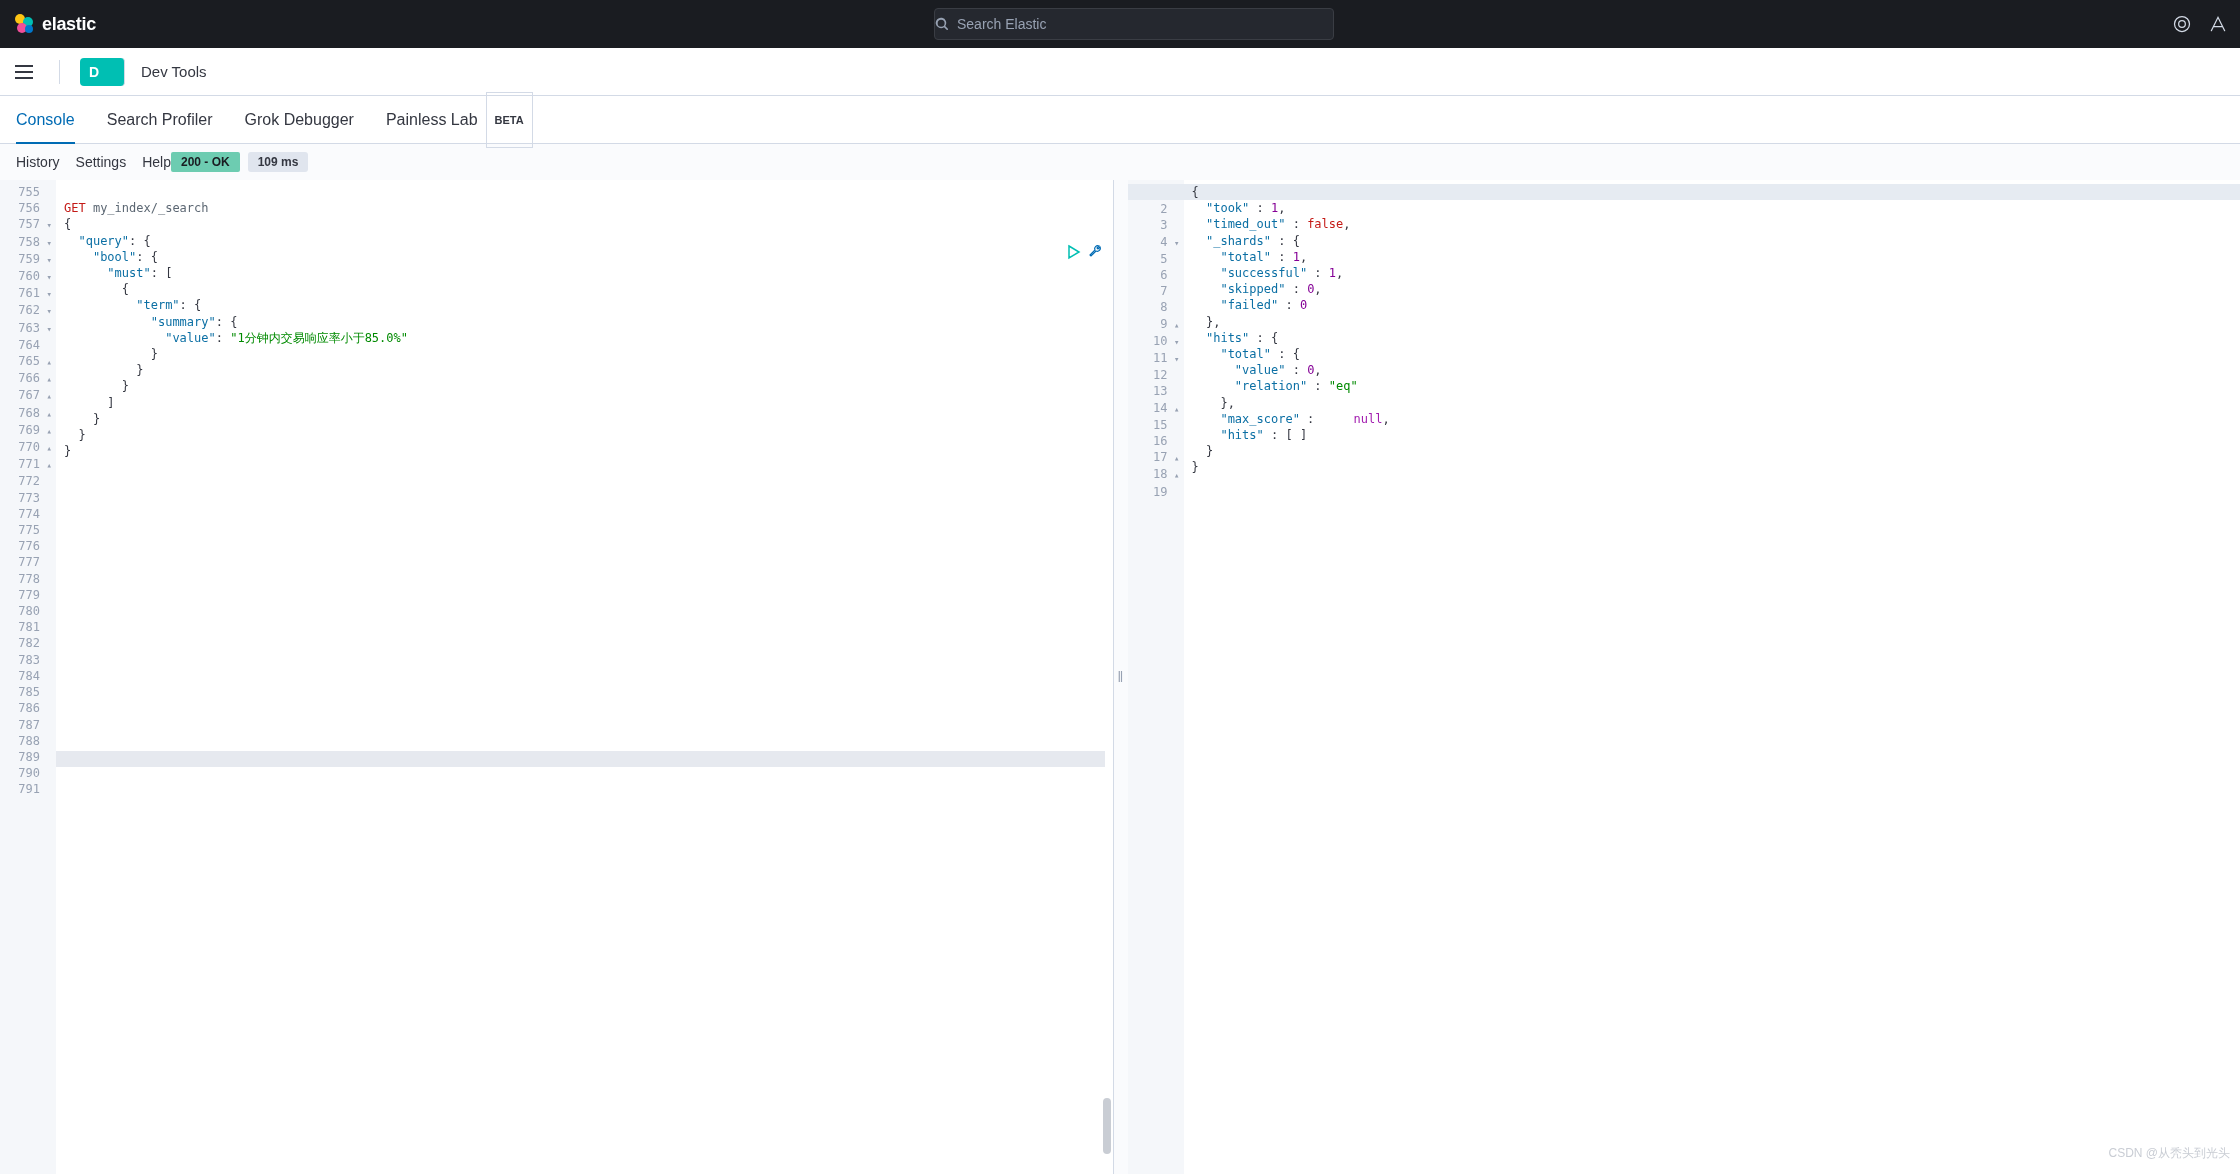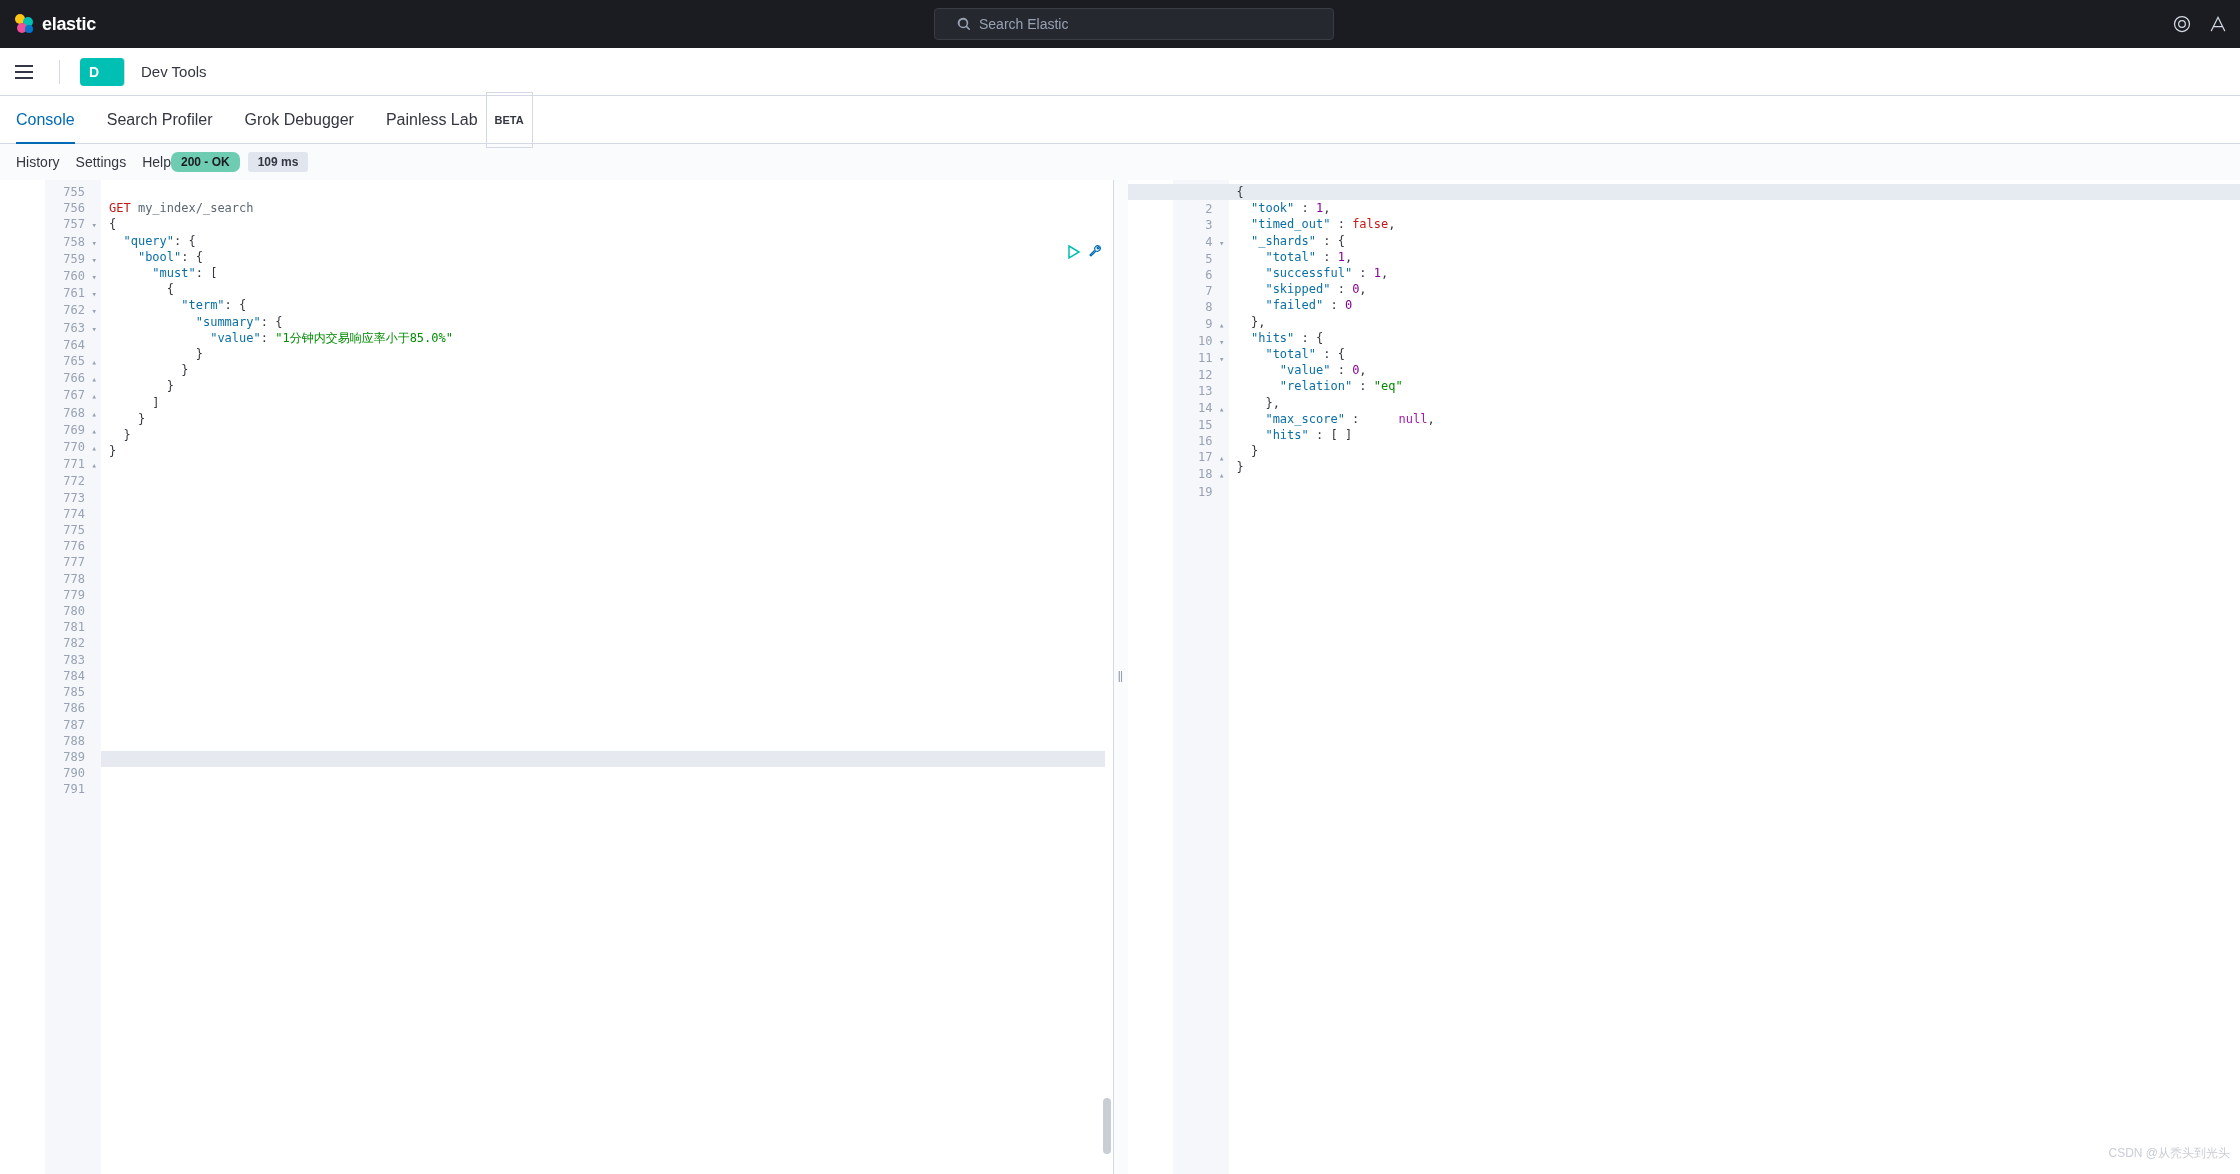--- a/index.html
+++ b/index.html
@@ -5,21 +5,21 @@
 * { margin: 0; padding: 0; box-sizing: border-box; }
 body { font-family: -apple-system, BlinkMacSystemFont, "Segoe UI", Helvetica, Arial, sans-serif; background: #fff; color: #343741; overflow: hidden; }
 
 
 .top-header { background: #1a1c21; height: 48px; display: flex; align-items: center; padding: 0 12px; justify-content: space-between; }
 .header-left { display: flex; align-items: flex-start; gap: 8px; }
 .elastic-logo { display: flex; align-items: center; gap: 6px; cursor: pointer; }
 .logo-cluster { width: 24px; height: 24px; position: relative; }
 .logo-text { color: #fff; font-size: 18px; font-weight: 600; letter-spacing: -0.3px; }
 .search-wrap { flex: 1; display: flex; justify-content: center; }
-.search-box { width: 400px; height: 32px; background: #25282f; border: 1px solid #3a3d44; border-radius: 4px; display: flex; align-items: center; padding: 0 22px; gap: 8px; cursor: text; }
+.search-box { width: 400px; height: 32px; background: #25282f; border: 1px solid #3a3d44; border-radius: 4px; display: flex; align-items: center; padding: 0 0; gap: 8px; cursor: text; }
 .search-box svg { width: 14px; height: 14px; fill: #98a2b3; }
 .search-ph { color: #98a2b3; font-size: 14px; }
 .header-right { display: flex; align-items: center; gap: 16px; }
 .header-icon { width: 20px; height: 20px; cursor: pointer; display: flex; align-items: center; justify-content: center; }
 .header-icon svg { stroke: #d3dae6; fill: none; stroke-width: 1.5; }
 
 
 .crumb-bar { height: 48px; border-bottom: 1px solid #d3dae6; display: flex; align-items: center; padding: 0 12px; gap: 16px; }
 .hamburger { width: 24px; height: 24px; cursor: pointer; display: flex; flex-direction: column; justify-content: center; gap: 4px; padding: 0 3px; border-right: 1px solid #d3dae6; padding-right: 20px; margin-right: 4px; box-sizing: content-box;}
 .hamburger span { height: 2px; background: #343741; width: 18px; }
@@ -31,27 +31,27 @@
 .tab { font-size: 16px; color: #343741; cursor: pointer; height: 100%; display: flex; align-items: center; position: relative; }
 .tab.active { color: #006bb4; font-weight: 500; }
 .tab.active::after { content: ''; position: absolute; bottom: -1px; left: 0; right: 0; height: 2px; background: #006bb4; }
 .beta-badge { font-size: 11px; font-weight: 600; padding: 21px 8px; border: 1px solid #d3dae6; border-radius: 0; margin-left: 8px; color: #343741; }
 
 
 .toolbar { height: 36px; display: flex; align-items: center; justify-content: flex-start; padding: 0 16px; background: #fafbfd; }
 .toolbar-left { display: flex; gap: 16px; }
 .toolbar-link { font-size: 14px; color: #343741; cursor: pointer; }
 .toolbar-right { display: flex; gap: 8px; align-items: center;}
-.status-ok { background: #6dccb1; color: #1a1c21; font-size: 12px; font-weight: 600; padding: 3px 10px; border-radius: 7px; }
+.status-ok { background: #6dccb1; color: #1a1c21; font-size: 12px; font-weight: 600; padding: 3px 10px; border-radius: 2px; }
 .status-ms { background: #e0e5ee; color: #343741; font-size: 12px; font-weight: 600; padding: 3px 10px; border-radius: 3px; }
 
 
 .editor-area { display: flex; height: calc(100vh - 48px - 48px - 48px - 36px); position: relative; }
 .pane { flex: 1; display: flex; border-right: 1px solid #d3dae6; position: relative; overflow: hidden; }
-.gutter { background: #f5f7fa; color: #98a2b3; font-family: Menlo, Consolas, monospace; font-size: 12px; text-align: right; padding: 4px 4px 4px 8px; user-select: none; min-width: 56px; line-height: 16.2px; margin-left: 45px; }
+.gutter { background: #f5f7fa; color: #98a2b3; font-family: Menlo, Consolas, monospace; font-size: 12px; text-align: right; padding: 4px 4px 4px 8px; user-select: none; min-width: 56px; line-height: 16.2px; }
 .gutter .ln { white-space: nowrap; }
 .fold { display: inline-block; width: 10px; margin-left: 2px; color: #98a2b3; font-size: 9px; }
 .code { font-family: Menlo, Consolas, monospace; font-size: 12px; padding: 4px 8px; flex: 1; white-space: pre; color: #343741; line-height: 16.2px; position: relative; }
 .tok-method { color: #c41a16; font-weight: 500; }
 .tok-path { color: #5c6773; }
 .tok-prop { color: #0b6fa4; }
 .tok-colon { color: #343741; }
 .tok-brace { color: #343741; }
 .tok-str { color: #008a00; }
 .tok-num { color: #850096; }

